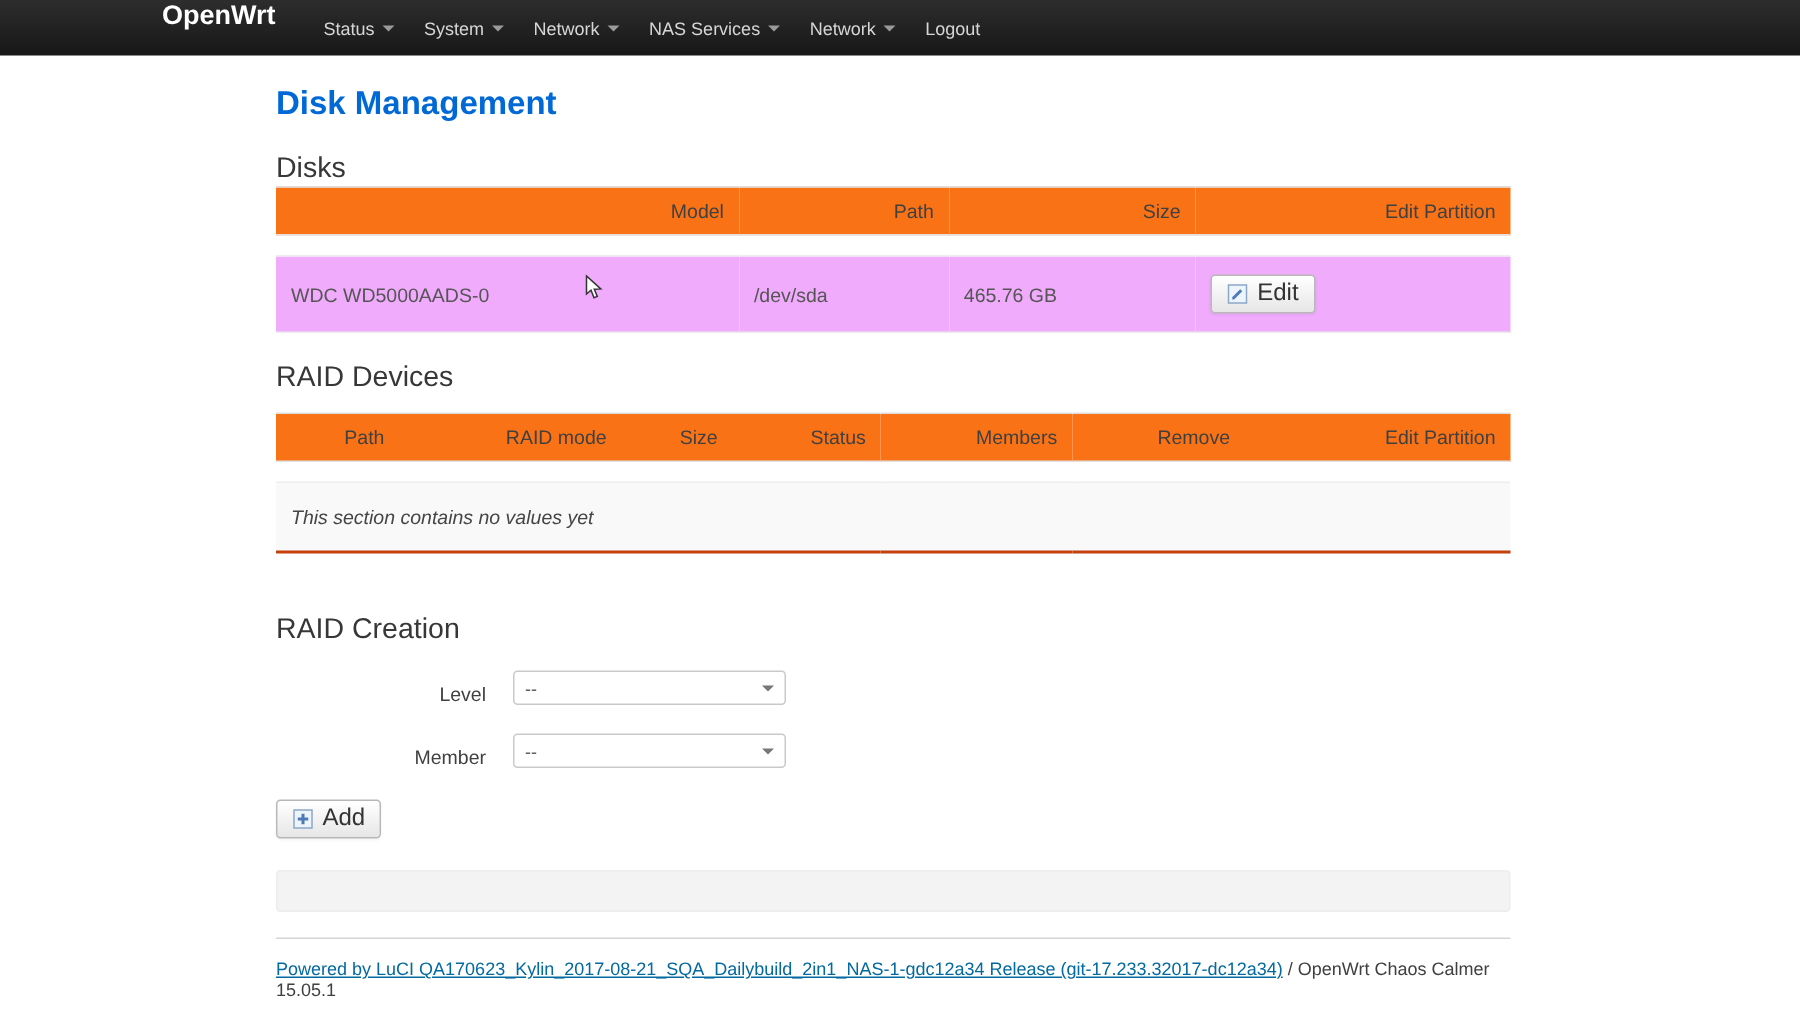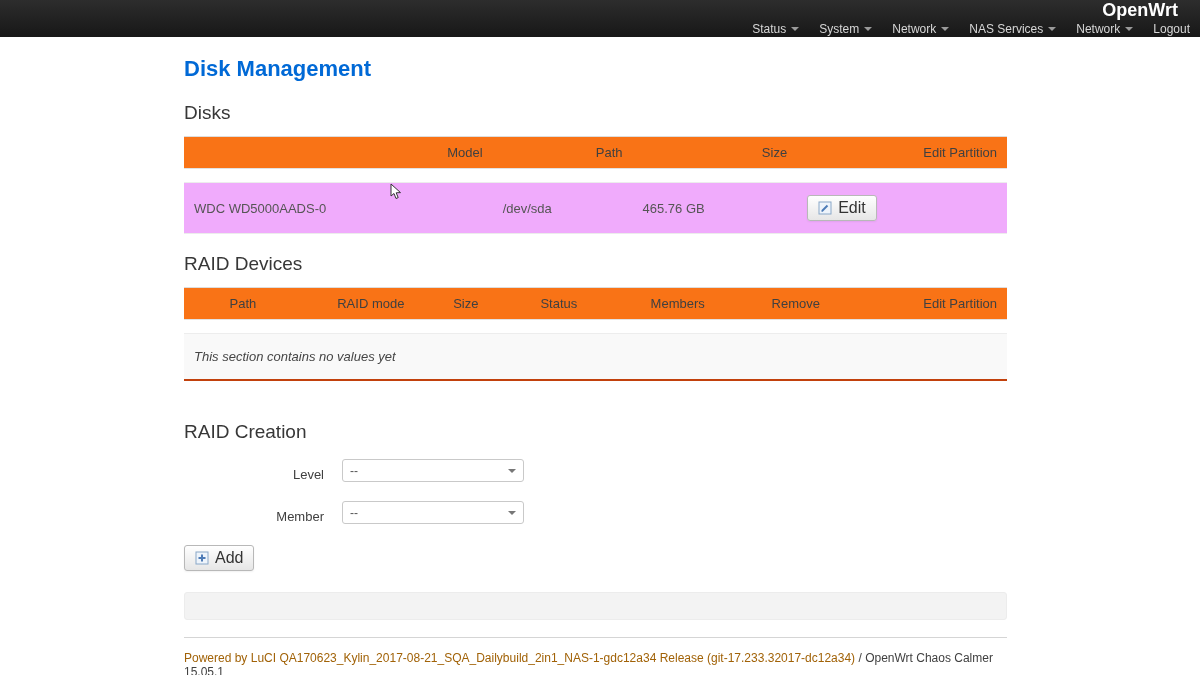--- a/index.html
+++ b/index.html
@@ -1,33 +1,33 @@
 <!DOCTYPE html>
 <html><head>
 <meta charset="utf-8">
 <style>
   * { margin:0; padding:0; box-sizing:border-box; }
   html,body { width:1200px; height:675px; overflow:hidden; background:#ffffff;
               font-family:"Liberation Sans", sans-serif; position:relative; }
 
   
   .navbar { height:37px; background:linear-gradient(#2d2d2d,#171717);
-            display:flex; align-items:flex-end; padding-left:72px;flex-direction:column; }
+            display:flex; align-items:flex-start; padding-left:108px; }
   .brand { color:#ffffff; font-size:18px; font-weight:bold; margin-right:22px; cursor:pointer; }
   .nav-items { display:flex; height:100%; }
   .nav-item { display:flex; align-items:center; gap:5px; padding:0 10px;
               color:#d6d6d6; font-size:12px; cursor:pointer; }
   .caret { width:0; height:0; border-left:4px solid transparent;
            border-right:4px solid transparent; border-top:4px solid #9a9a9a; }
 
   
   .container { width:823px; margin-left:184px; }
   .page-title { color:#0069d6; font-size:22px; font-weight:bold; margin-top:19px; }
   h2.section { color:#373737; font-size:19px; font-weight:400; }
-  .h-disks { margin-top:20px; margin-bottom:12px; }
+  .h-disks { margin-top:20px; }
   .h-raid  { margin-top:19px; margin-bottom:12px; }
   .h-raidc { margin-top:40px; margin-bottom:16px; }
 
   table.tbl { width:100%; border-collapse:collapse; border-top:1px solid #dddddd;
               font-size:13px; color:#404040; table-layout:fixed; }
   table.tbl th { text-align:right; font-weight:normal; background:#f97316;
                  padding:8px 10px; border-bottom:1px solid #e2e2e2; }
   tr.spacer td { height:14px; background:#ffffff; border-bottom:1px solid #ededed; }
   tr.data td { background:#f0abfc; padding:12px 10px; color:#555555;
                border-bottom:1px solid #ececec; }
@@ -52,21 +52,21 @@
   .sel-caret { width:0; height:0; border-left:4px solid transparent;
                border-right:4px solid transparent; border-top:4px solid #777777; }
 
   .add-btn-wrap { margin-top:21px; }
 
   .bottom-bar { height:28px; background:#f3f3f3; border:1px solid #ececec;
                 border-radius:3px; margin-top:21px; }
 
   .footer-sep { border-top:1px solid #d5d5d5; margin-top:17px; }
   .footer { font-size:12px; padding-top:13px; color:#404040; }
-  .footer a { color:#a16207; cursor:pointer;margin-top:35px; }
+  .footer a { color:#0369a1; text-decoration:underline; cursor:pointer;margin-top:35px; }
 
   .cursor { position:absolute; left:390px; top:183px; }
 </style>
 </head>
 <body>
 
 <div class="navbar">
   <span class="brand">OpenWrt</span>
   <div class="nav-items">
     <div class="nav-item">

